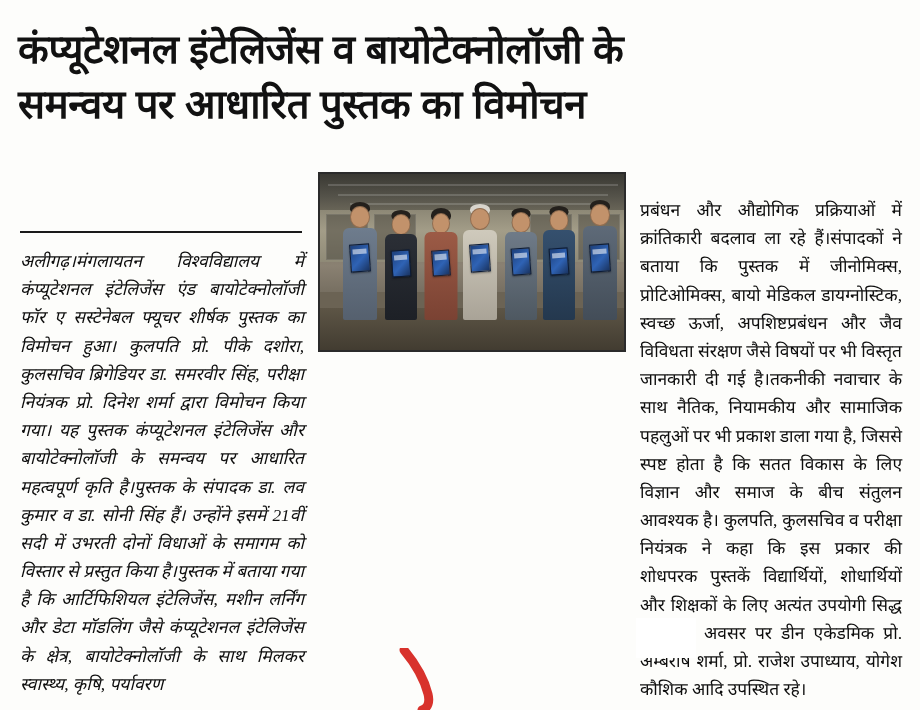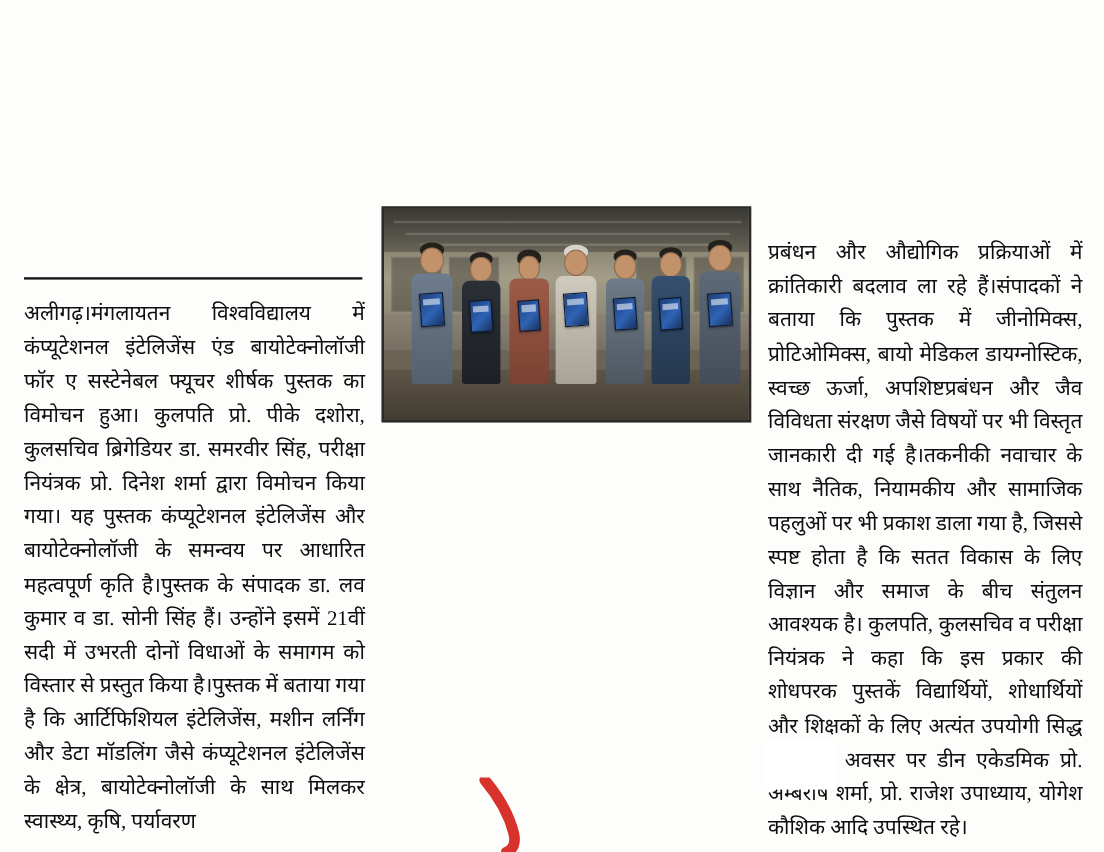--- a/index.html
+++ b/index.html
@@ -64,20 +64,21 @@
     text-align: justify;
     text-justify: inter-word;
   }
   .col p {
     margin: 0;
   }
   #col-left {
     left: 20px;
     top: 247px;
     width: 284px;
+    font-style: italic;
   }
   #col-right {
     left: 640px;
     top: 196px;
     width: 262px;
   }
 
   
   .photo-frame {
     position: absolute;
@@ -180,20 +181,24 @@
     width: 60px;
     height: 40px;
     background: #ffffff;
   }
 </style>
 </head>
 <body>
 
 <div id="page">
 
+  <div class="headline">
+    <span>कंप्यूटेशनल इंटेलिजेंस व बायोटेक्नोलॉजी के</span>
+    <span class="l2">समन्वय पर आधारित पुस्तक का विमोचन</span>
+  </div>
 
   <div class="byline-rule"></div>
 
   <div class="col" id="col-left">
     <p>अलीगढ़।मंगलायतन विश्वविद्यालय में कंप्यूटेशनल इंटेलिजेंस एंड बायोटेक्नोलॉजी फॉर ए सस्टेनेबल फ्यूचर शीर्षक पुस्तक का विमोचन हुआ। कुलपति प्रो. पीके दशोरा, कुलसचिव ब्रिगेडियर डा. समरवीर सिंह, परीक्षा नियंत्रक प्रो. दिनेश शर्मा द्वारा विमोचन किया गया। यह पुस्तक कंप्यूटेशनल इंटेलिजेंस और बायोटेक्नोलॉजी के समन्वय पर आधारित महत्वपूर्ण कृति है।पुस्तक के संपादक डा. लव कुमार व डा. सोनी सिंह हैं। उन्होंने इसमें 21वीं सदी में उभरती दोनों विधाओं के समागम को विस्तार से प्रस्तुत किया है।पुस्तक में बताया गया है कि आर्टिफिशियल इंटेलिजेंस, मशीन लर्निंग और डेटा मॉडलिंग जैसे कंप्यूटेशनल इंटेलिजेंस के क्षेत्र, बायोटेक्नोलॉजी के साथ मिलकर स्वास्थ्य, कृषि, पर्यावरण</p>
   </div>
 
   <div class="photo-frame">
     <div class="photo">
       <div class="ph-ceiling"></div>

